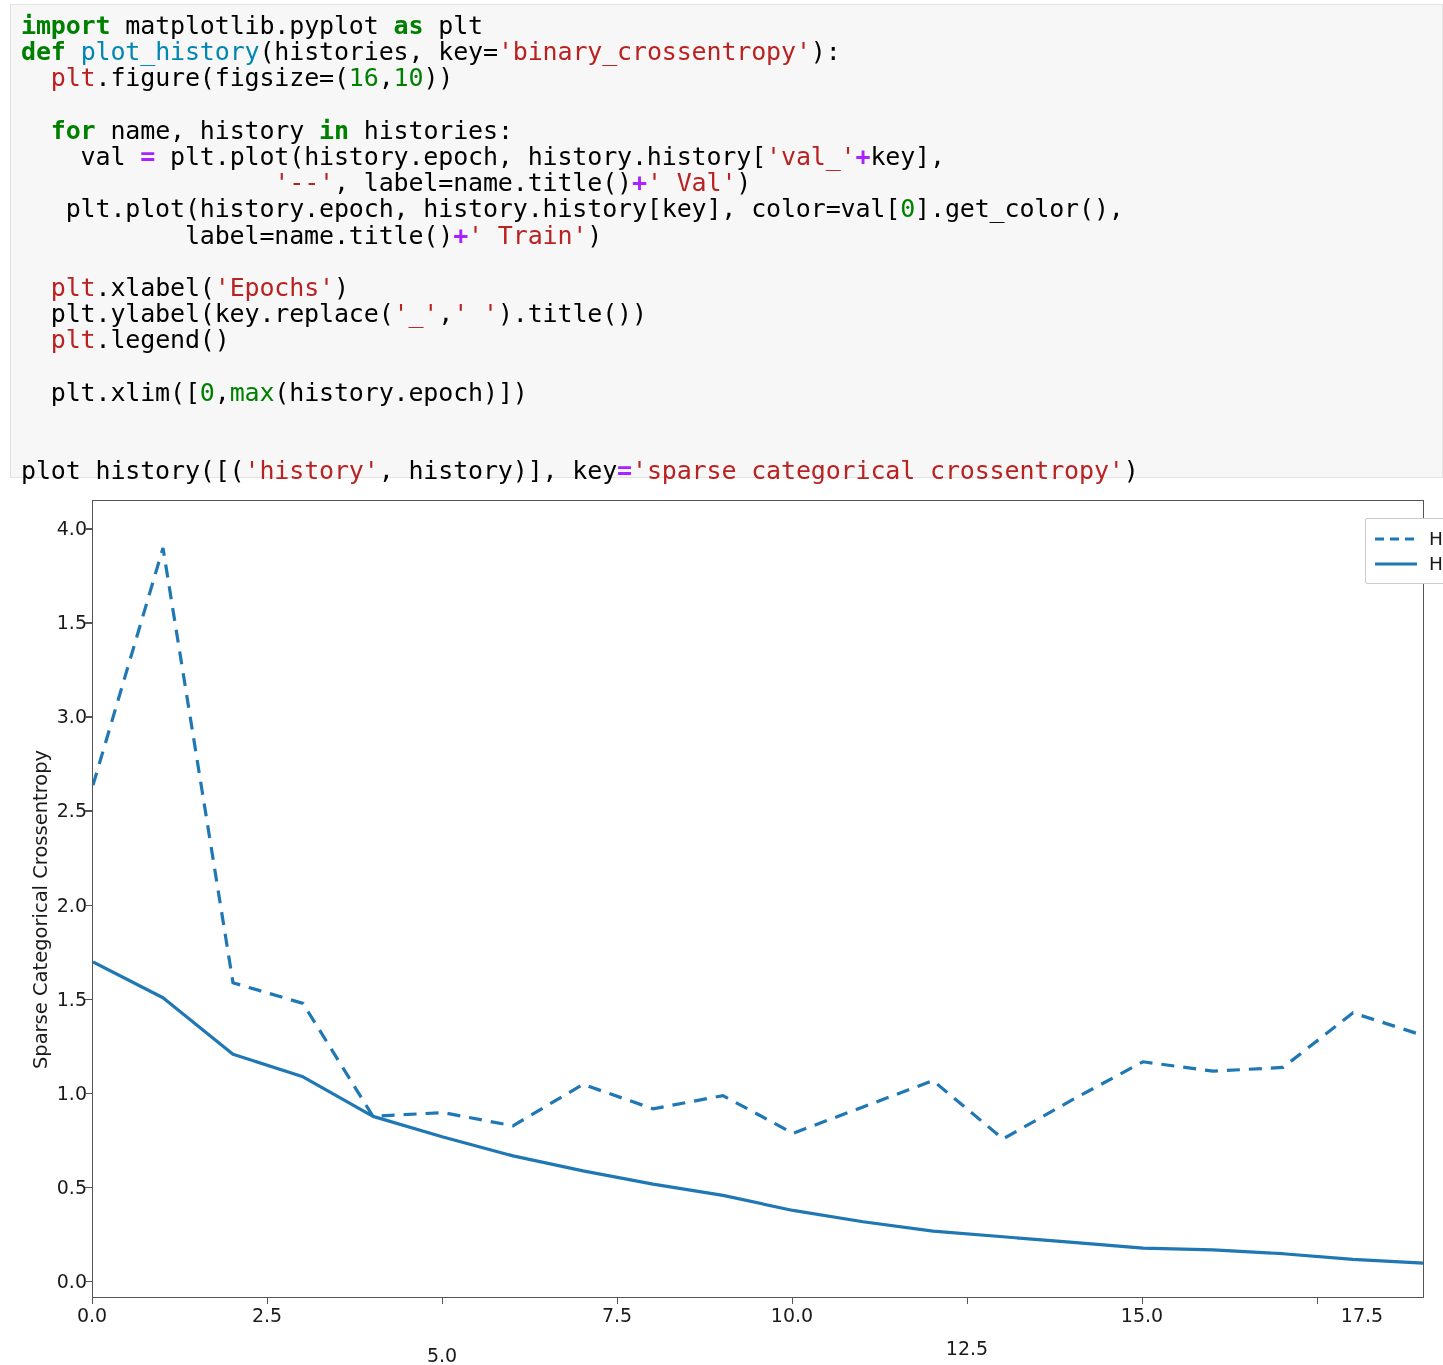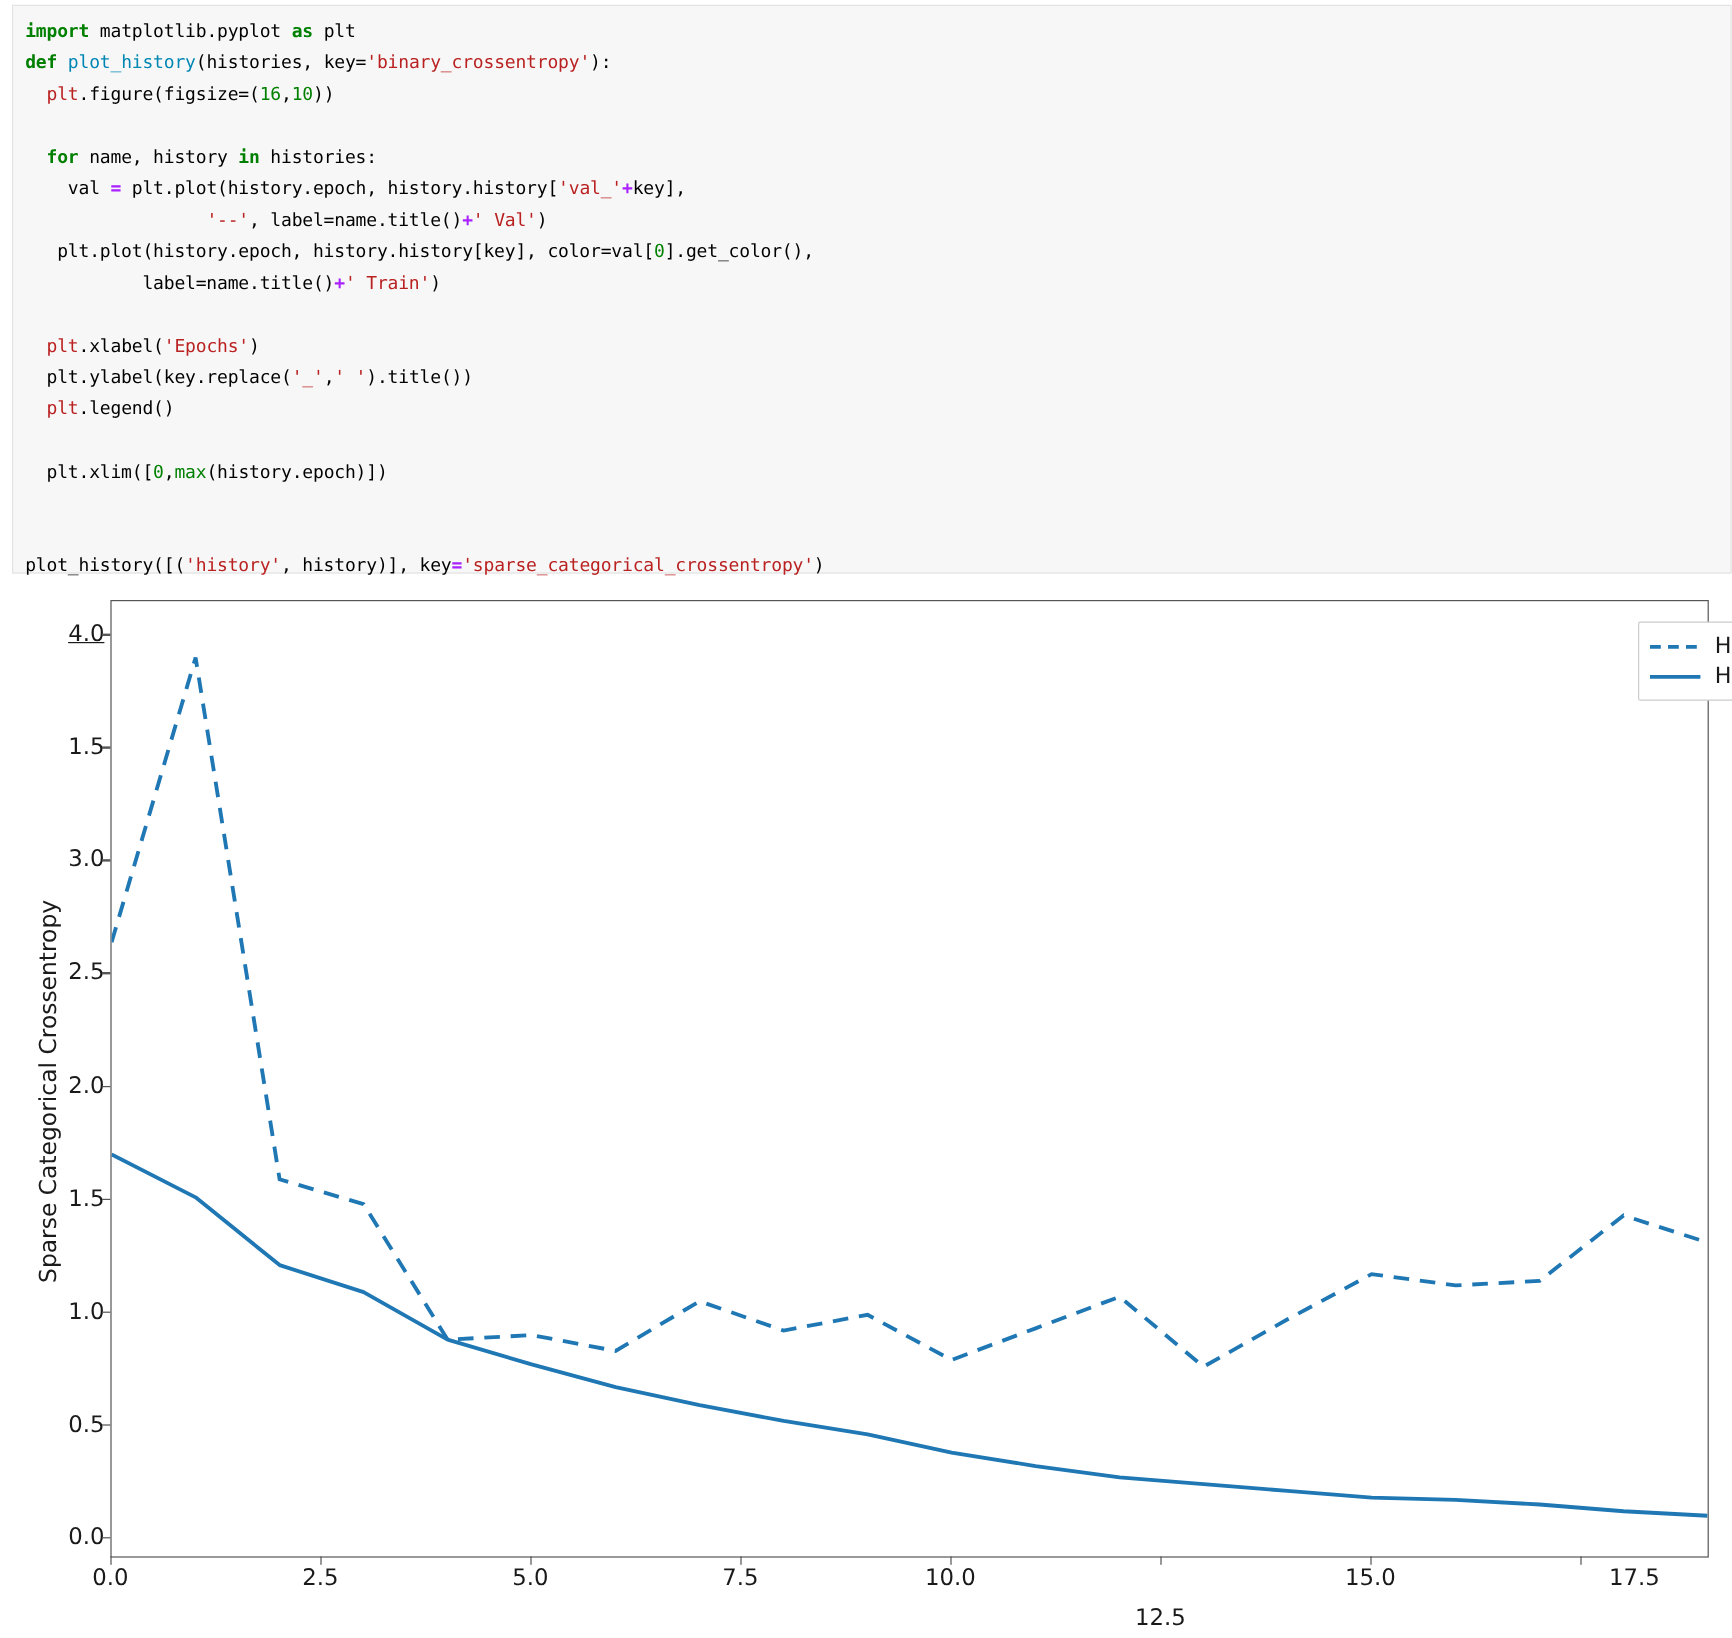--- a/index.html
+++ b/index.html
@@ -21,21 +21,21 @@
     top: 4px;
     width: 1433px;
     height: 474px;
     background: #f7f7f7;
     border: 1px solid #e3e3e3;
     box-sizing: border-box;
     padding: 8px 0 8px 10px;
   }
   #code-text {
     font-family: "DejaVu Sans Mono", monospace;
-    font-size: 15px;
+    font-size: 25px;
     line-height: 26.2px;
     white-space: pre;
     color: #000000;
     letter-spacing: -0.15px;
   }
   .k  { color: #008000; font-weight: bold; }  
   .nf { color: #0086b3; }                     
   .s  { color: #ba2121; }                     
   .n  { color: #ba2121; }                     
   .op { color: #aa22ff; font-weight: bold; }  
@@ -202,29 +202,29 @@
       <div class="ytick-label" style="top: 514.676px;">1.5</div>
       <div class="ytick-mark" style="top: 514.676px;"></div>
       <div class="ytick-label" style="top: 420.586px;">2.0</div>
       <div class="ytick-mark" style="top: 420.586px;"></div>
       <div class="ytick-label" style="top: 326.496px;">2.5</div>
       <div class="ytick-mark" style="top: 326.496px;"></div>
       <div class="ytick-label" style="top: 232.407px;">3.0</div>
       <div class="ytick-mark" style="top: 232.407px;"></div>
       <div class="ytick-label" style="top: 138.317px;">1.5</div>
       <div class="ytick-mark" style="top: 138.317px;"></div>
-      <div class="ytick-label" style="top: 44.227px; text-decoration: underline;">4.0</div>
+      <div class="ytick-label" style="top: 44.227px;">4.0</div>
       <div class="ytick-mark" style="top: 44.227px;"></div>
     </div>
   <div id="xtick-container">
       <div class="xtick-label" style="left: 92px;">0.0</div>
       <div class="xtick-mark" style="left: 92px;"></div>
       <div class="xtick-label" style="left: 267px;">2.5</div>
       <div class="xtick-mark" style="left: 267px;"></div>
-      <div class="xtick-label" style="left: 442px;">5.0</div>
+      <div class="xtick-label" style="left: 442px; margin-top: 40px;">5.0</div>
       <div class="xtick-mark" style="left: 442px;"></div>
       <div class="xtick-label" style="left: 617px;">7.5</div>
       <div class="xtick-mark" style="left: 617px;"></div>
       <div class="xtick-label" style="left: 792px;">10.0</div>
       <div class="xtick-mark" style="left: 792px;"></div>
       <div class="xtick-label" style="left: 967px; margin-top: 33px;">12.5</div>
       <div class="xtick-mark" style="left: 967px;"></div>
       <div class="xtick-label" style="left: 1142px;">15.0</div>
       <div class="xtick-mark" style="left: 1142px;"></div>
       <div class="xtick-label" style="left: 1362px;">17.5</div>

